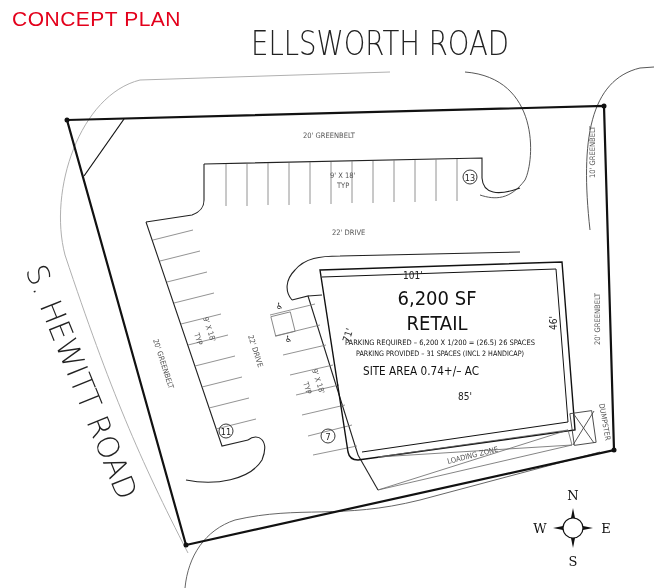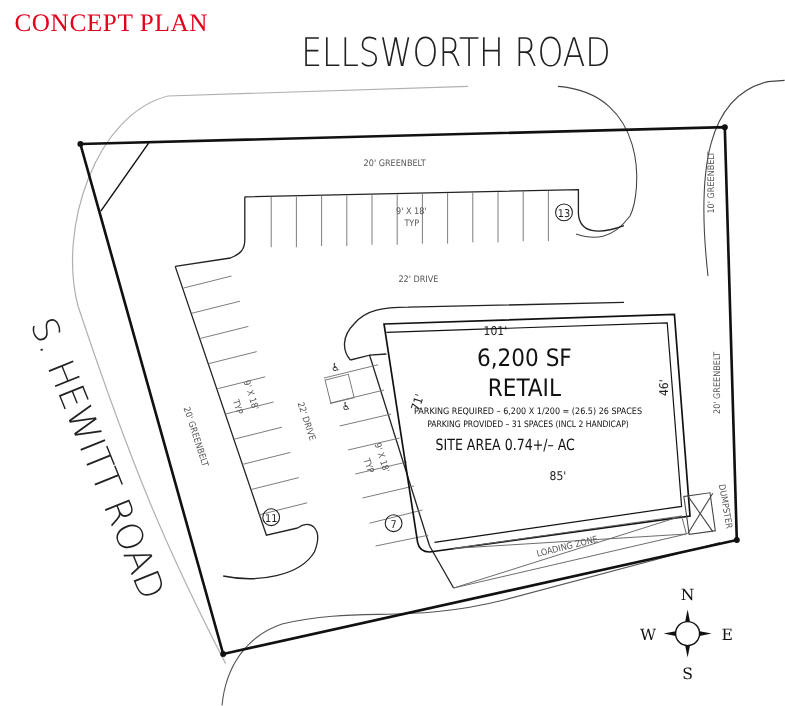--- a/index.html
+++ b/index.html
@@ -1,18 +1,18 @@
 <!DOCTYPE html>
 <html><head>
 <meta charset="utf-8">
 <style>
   html,body{margin:0;padding:0;background:#ffffff;}
   body{width:654px;height:588px;position:relative;overflow:hidden;font-family:"DejaVu Sans",sans-serif;}
   #plan{position:absolute;left:0;top:0;width:654px;height:588px;}
-  .title{position:absolute;left:12px;top:7px;color:#e3001b;font-family:Liberation Serif, serif;font-size:21px;letter-spacing:0.5px;}
+  .title{position:absolute;left:12px;top:7px;color:#e3001b;font-family:Liberation Sans, sans-serif;font-size:21px;letter-spacing:0.5px;}
   svg text{font-family:"DejaVu Sans Condensed","DejaVu Sans",sans-serif;}
   .road-label{font-family:"DejaVu Sans",sans-serif;font-weight:200;fill:#222;}
   .small{font-size:7.5px;fill:#555;}
   .dim{font-size:10px;fill:#222;}
   .compass{font-family:"DejaVu Serif",serif;font-size:13px;fill:#111;}
 </style>
 </head>
 <body>
 
 <div class="title">CONCEPT PLAN</div>

